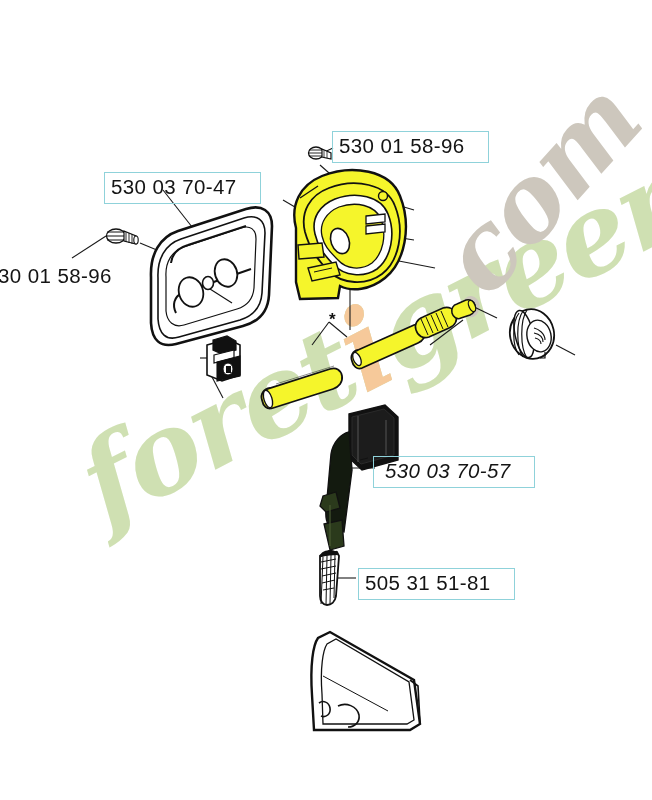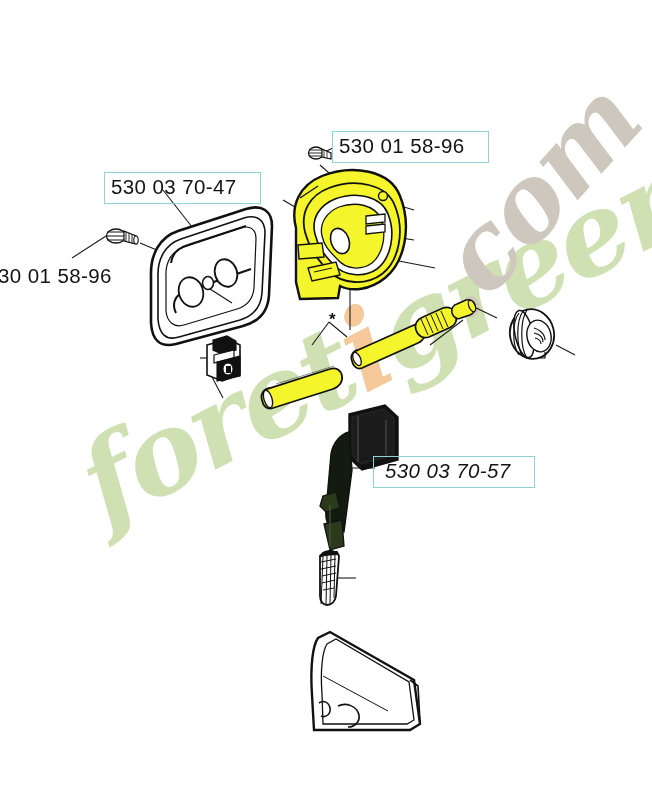--- a/index.html
+++ b/index.html
@@ -203,14 +203,15 @@
   <div class="label" style="left:332px;top:131px;">530 01 58-96</div>
 
   <div class="label" style="left:104px;top:172px;">530 03 70-47</div>
 
   <div class="label noborder" style="left:-2px;top:262px;">30 01 58-96</div>
 
 
 
   <div class="label" style="left:373px;top:456px;padding-left:11px;font-style:italic;">530 03 70-57</div>
 
+  <div class="label" style="left:358px;top:568px;">505 31 51-81</div>
 
 </div>
 
 </body></html>

